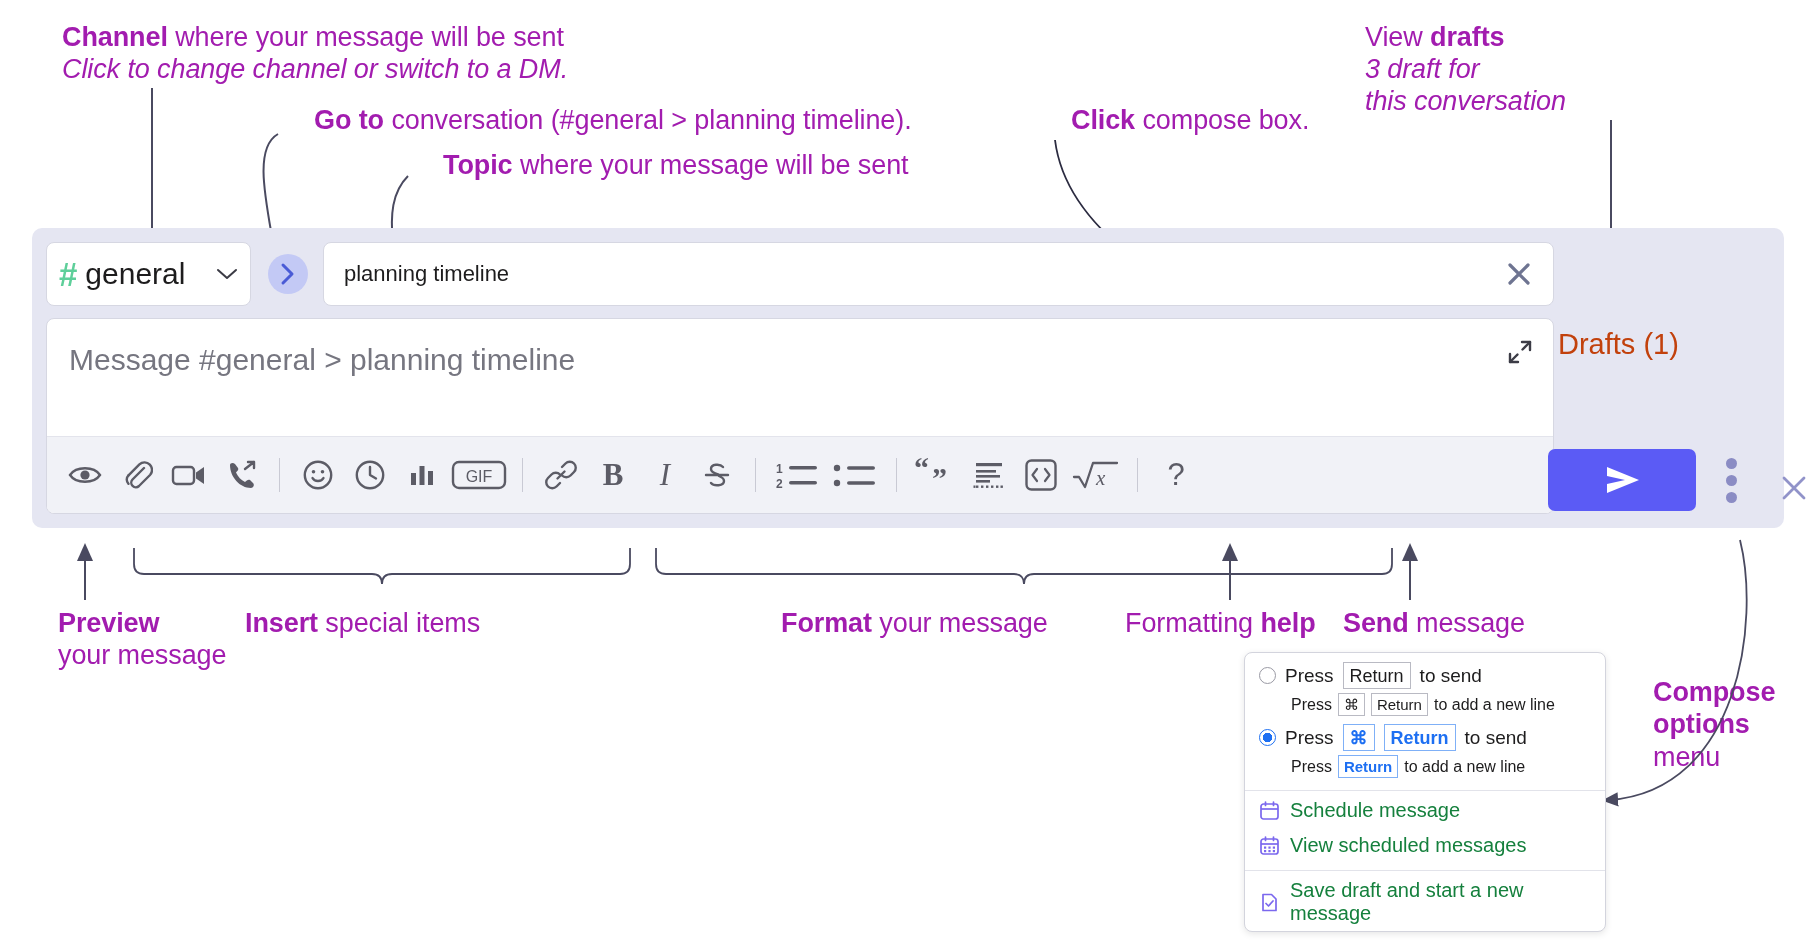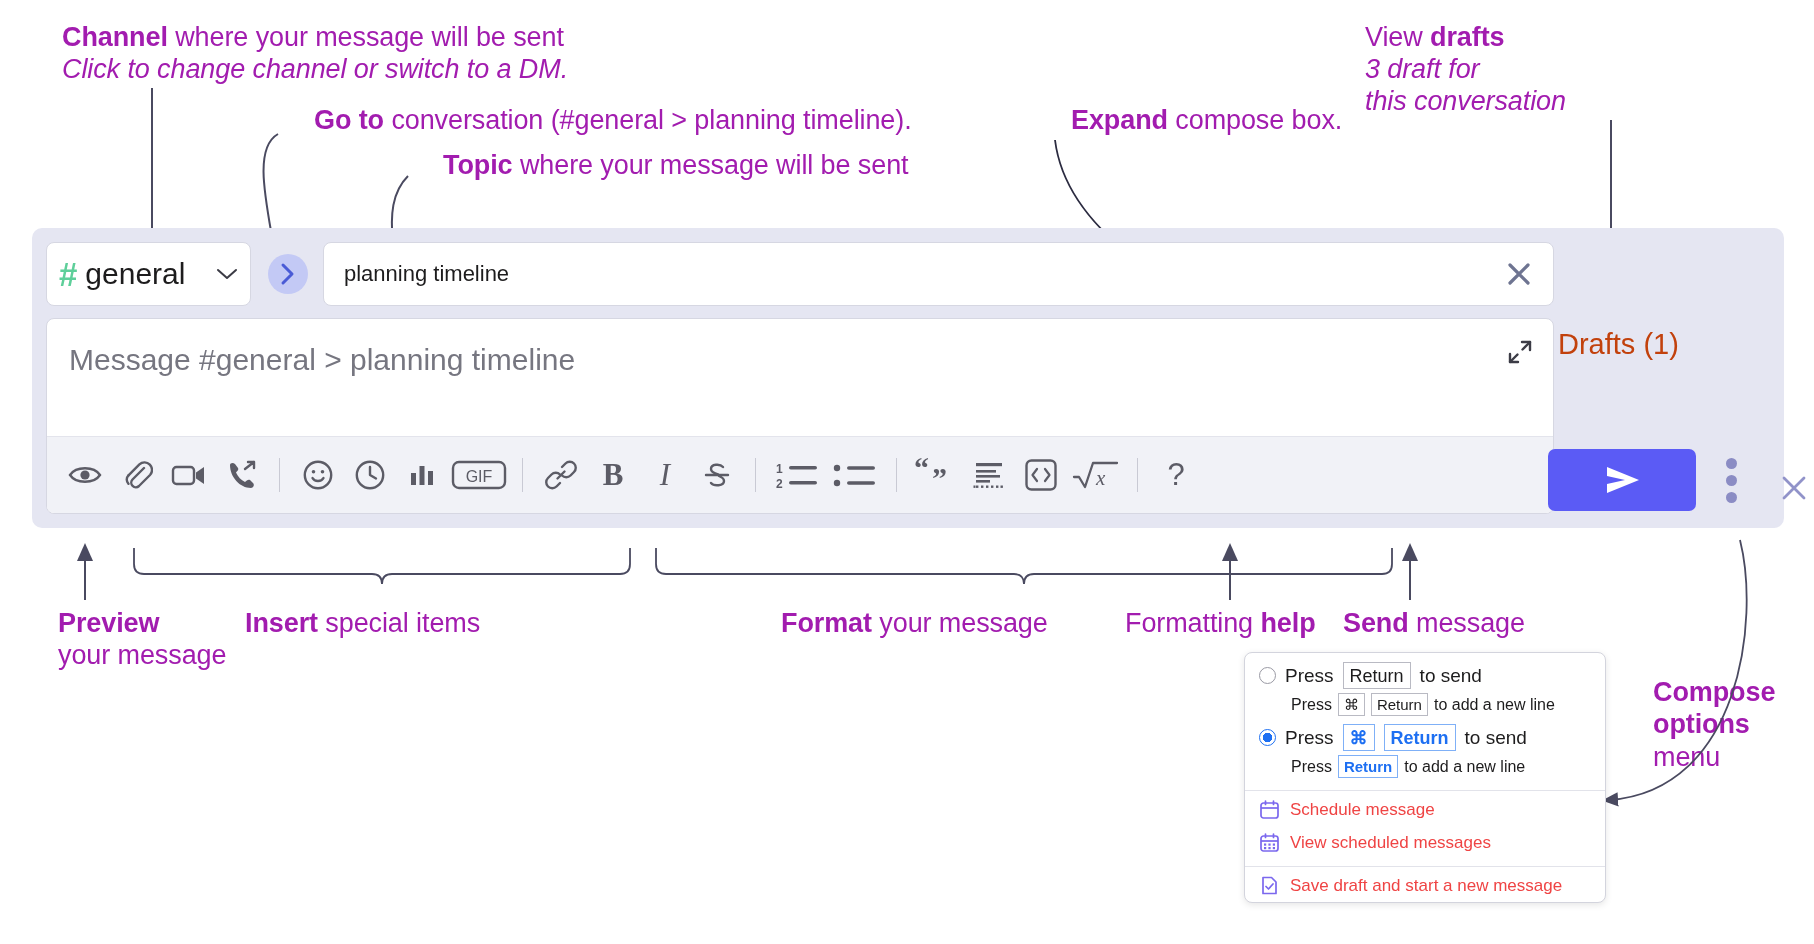--- a/index.html
+++ b/index.html
@@ -119,21 +119,21 @@
   .key{
     display:inline-flex;align-items:center;justify-content:center;
     border:1px solid #b9bac3;border-radius:0;background:#fff;
     padding:0 6px;height:25px;font-size:18px;color:#1d1c1d;line-height:1;
   }
   .key.sm{height:21px;font-size:15px;padding:0 5px;}
   .key.blue{border-color:#7fb0f7;color:#1d6ff2;font-weight:700;}
   .key.blue.sm{font-weight:700;}
   .menu-div{height:1px;background:#e2e3ea;margin:7px 0 2px;}
   .menu-item{display:flex;align-items:center;gap:10px;padding:6px 14px;cursor:pointer;}
-  .menu-item .mtxt{font-size:17px;color:#ef4444;}
+  .menu-item .mtxt{font-size:20px;color:#15803d;}
   .mi-icon{width:21px;height:21px;flex:none;color:#7b68ee;}
 
   
   svg{display:block;}
 </style>
 </head>
 <body>
 
 <div class="stage">
 
@@ -144,21 +144,21 @@
 
   <div class="abs anno" style="left:283px;top:105px;width:640px;">
     <b>Go to</b><span> conversation (#general &gt; planning timeline).</span>
   </div>
 
   <div class="abs anno" style="left:412px;top:150px;width:600px;">
     <b>Topic</b><span> where your message will be sent</span>
   </div>
 
   <div class="abs anno" style="left:1040px;top:105px;width:400px;">
-    <b>Expand</b><span> compose box.</span>
+    <b>Click</b><span> compose box.</span>
   </div>
 
   <div class="abs anno" style="left:1334px;top:22px;width:470px;">
     <div><span>View </span><b>drafts</b></div>
     <div class="it">3 draft for</div>
     <div class="it">this conversation</div>
   </div>
 
   <div class="abs anno" style="left:27px;top:608px;width:260px;">
     <div><b>Preview</b></div>

